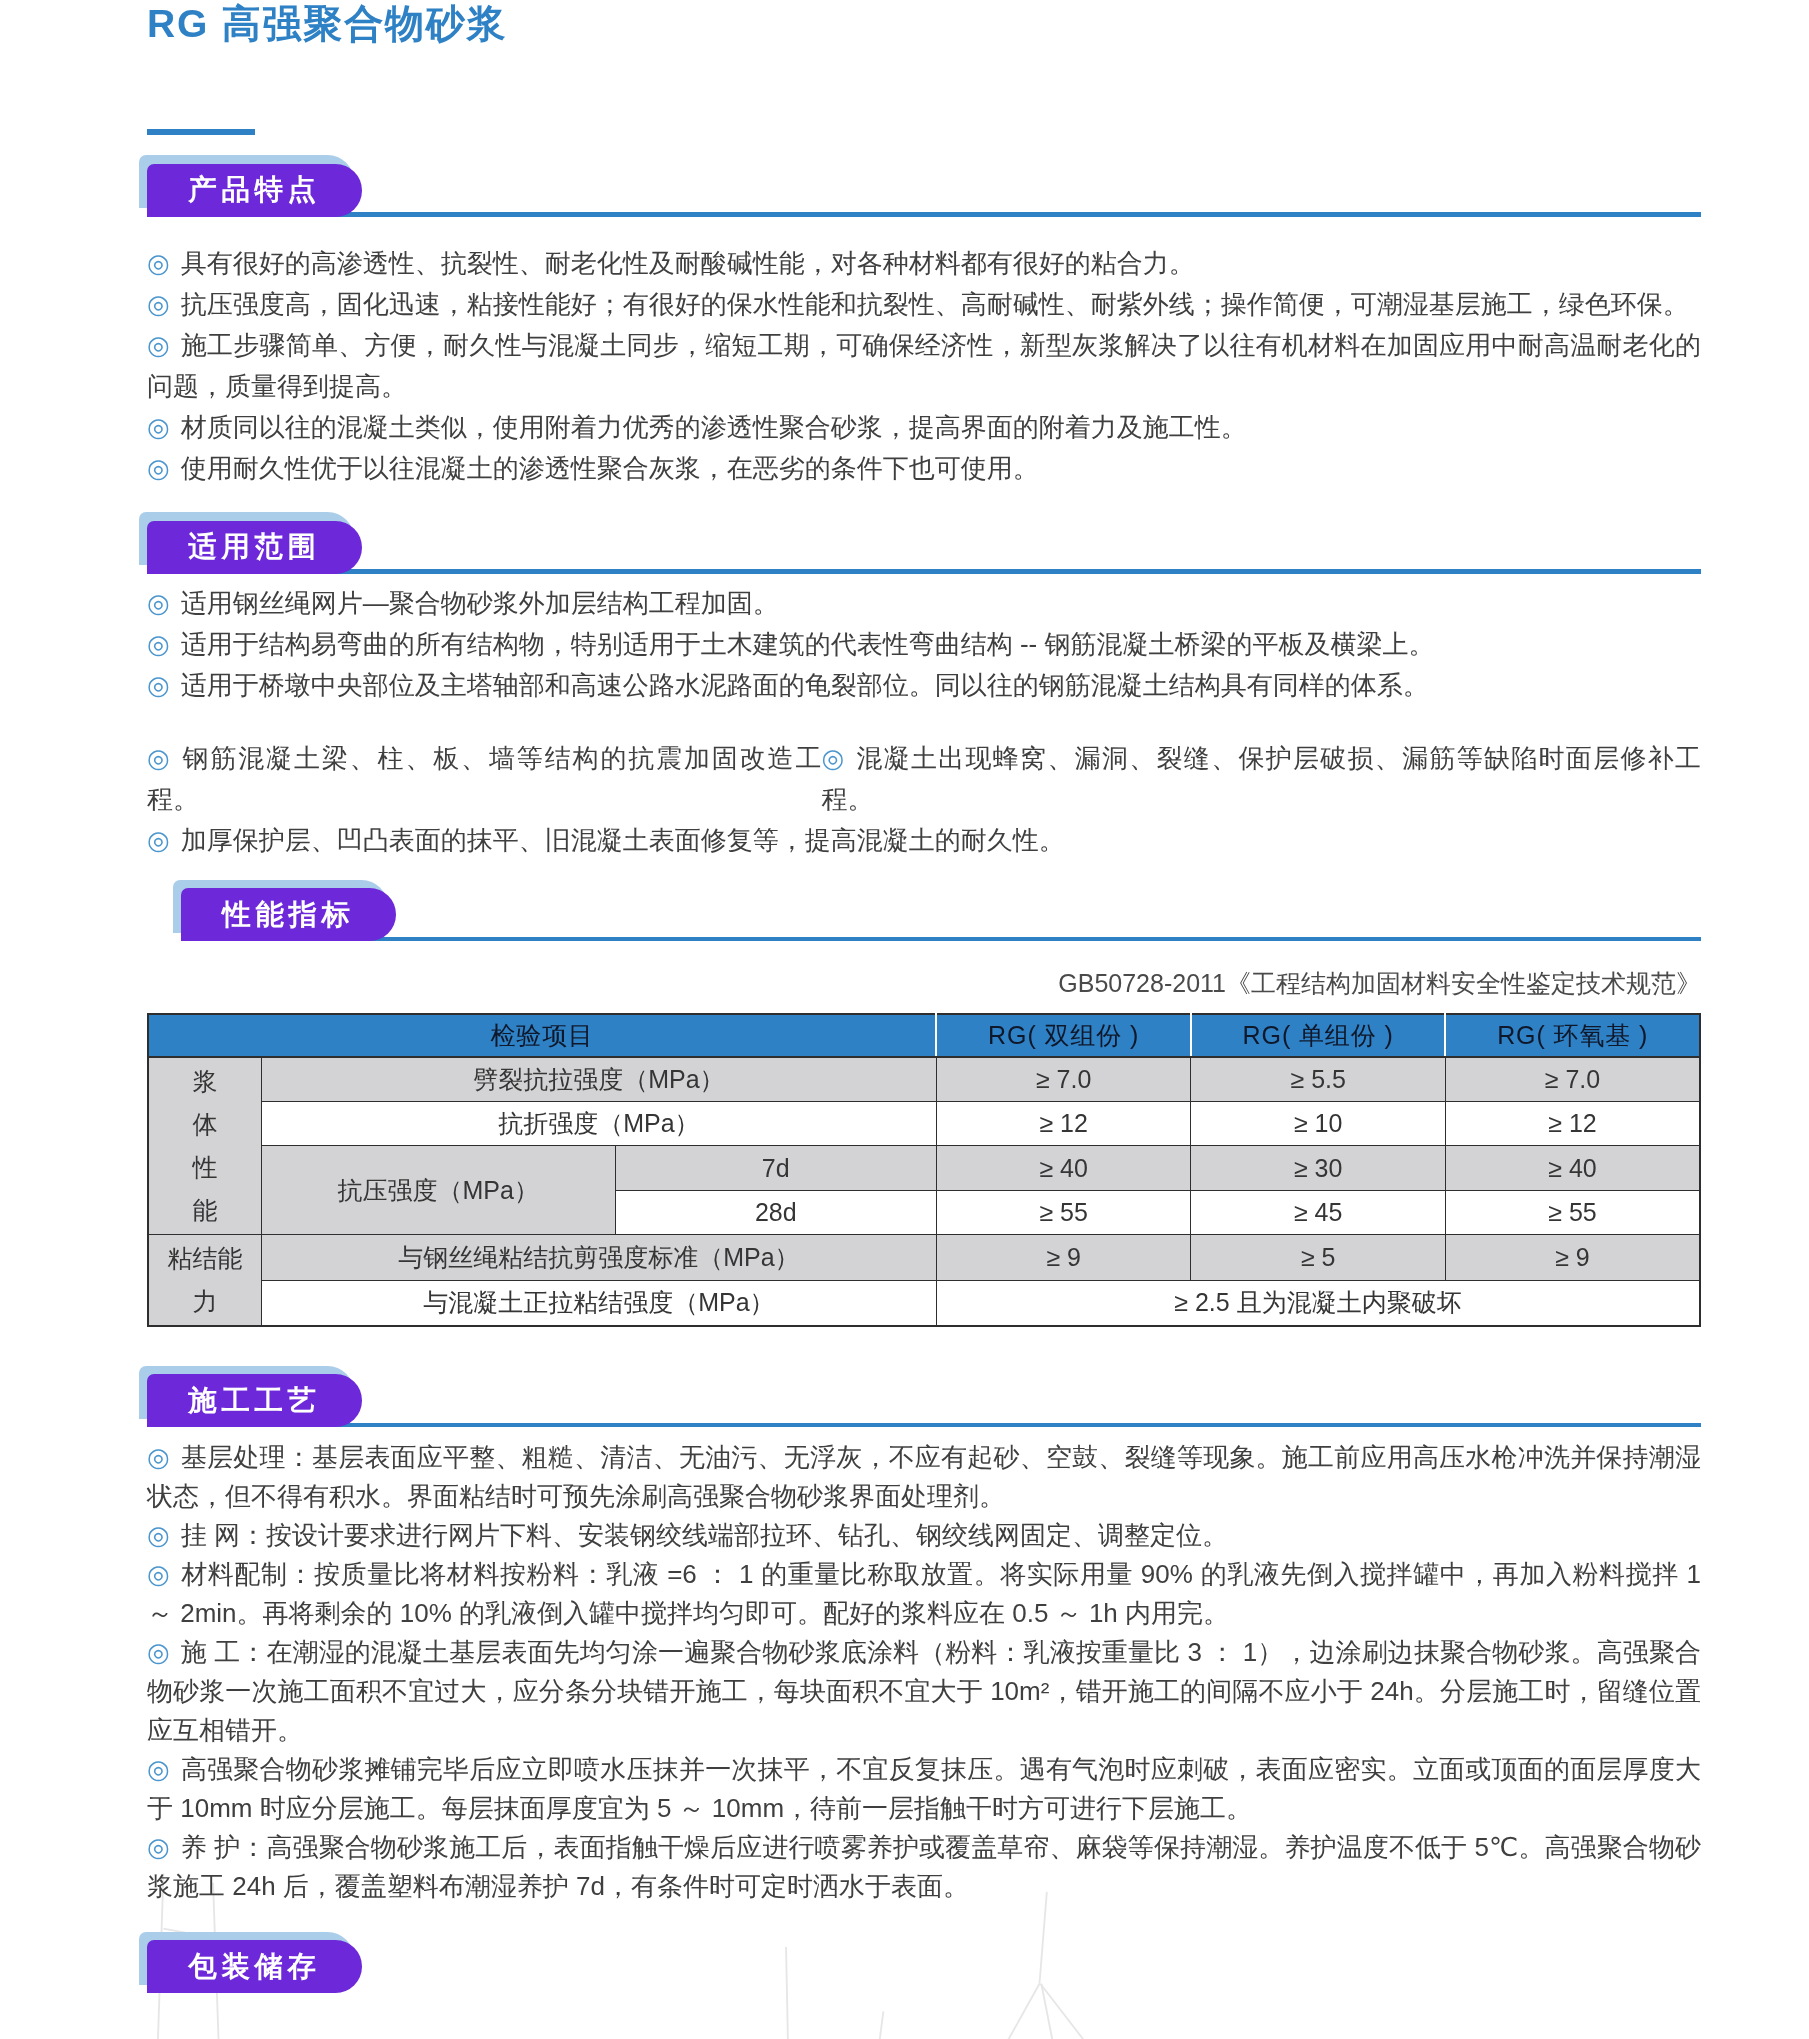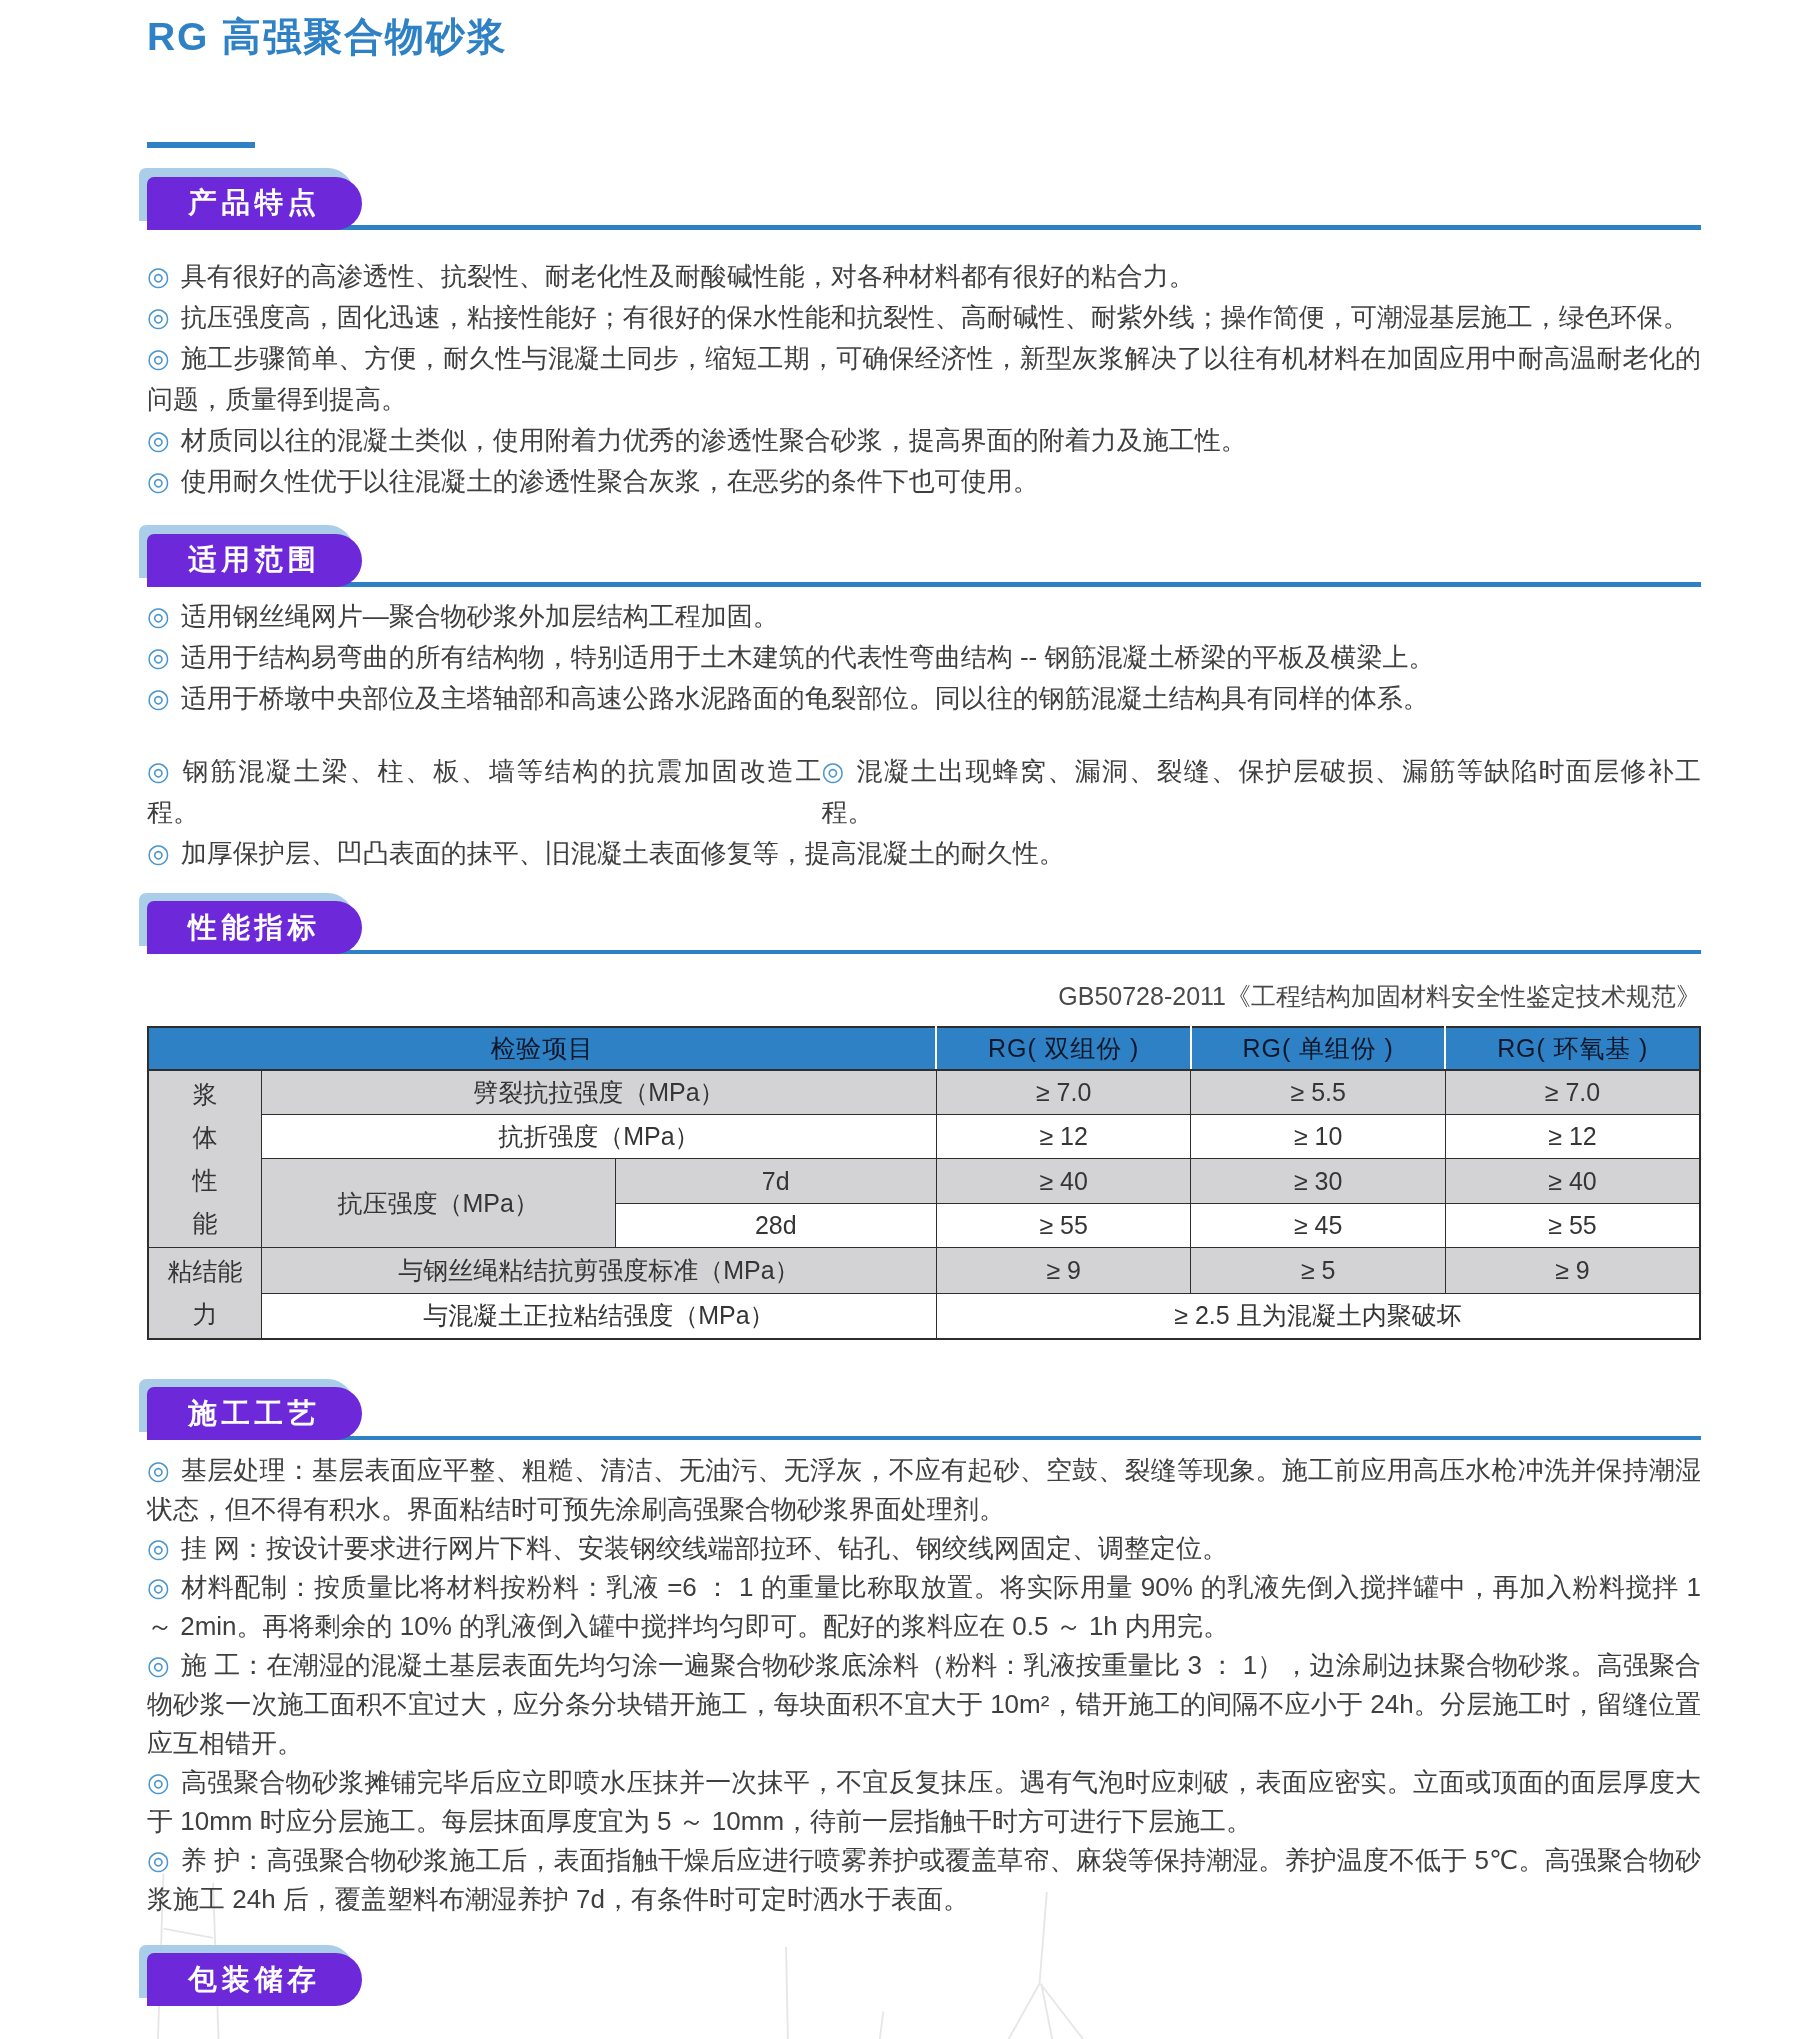--- a/index.html
+++ b/index.html
@@ -5,40 +5,40 @@
   html,body { margin:0; padding:0; background:#ffffff; }
   .page {
     position:relative; width:1809px; height:2040px; background:#ffffff;
     font-family:"Liberation Sans","DejaVu Sans",sans-serif;
     color:#3f3f3f; overflow:hidden;
   }
   .watermark { position:absolute; left:0; top:0; width:100%; height:100%; z-index:0; }
   .content { position:absolute; left:147px; top:0; width:1554px; z-index:1; }
 
   .doc-title {
-    margin:0; padding-top:13px; font-size:39px; line-height:48px;
+    margin:0; font-size:39px; line-height:48px;
     font-weight:bold; color:#2e81c4; letter-spacing:1.8px;
   }
   .title-rule { width:108px; height:5.5px; background:#2e81c4; margin-top:81px; }
 
   .sec-head { position:relative; height:53px; }
   .sec-rule { position:absolute; left:0; right:0; bottom:0; height:4.6px; background:#2e81c4; }
   .badge-ghost {
     position:absolute; left:-8.3px; bottom:8.3px; width:215px; height:53px;
     background:#aacdea; border-radius:7.3px 27.5px 27.5px 0;
   }
   .badge {
     position:absolute; left:0; bottom:0; width:215px; height:53px;
     background:#6d28d9; border-radius:7.3px 27.5px 27.5px 0;
     display:flex; align-items:center; justify-content:center;
     color:#ffffff; font-size:28.5px; font-weight:bold; letter-spacing:4.6px;
   }
   .mt-sec1 { margin-top:29px; }
   .mt-sec2 { margin-top:32px; }
-  .mt-sec3 { margin-top:27.5px; }
+  .mt-sec3 { margin-top:27.5px;margin-left:34px; }
   .mt-sec4 { margin-top:47px; }
   .mt-sec5 { margin-top:34px; }
 
   .blist { font-size:26px; text-align:justify; }
   .blist .li { margin:0; }
   .features-list { margin-top:26px; line-height:41px; }
   .scope-list   { margin-top:9.2px; line-height:41px; }
   .process-list { margin-top:11px; line-height:39px; }
   .bullet { color:#4b96ce; margin-right:11px; }
   .li.pair { display:flex; justify-content:center;margin-top:32px; }

